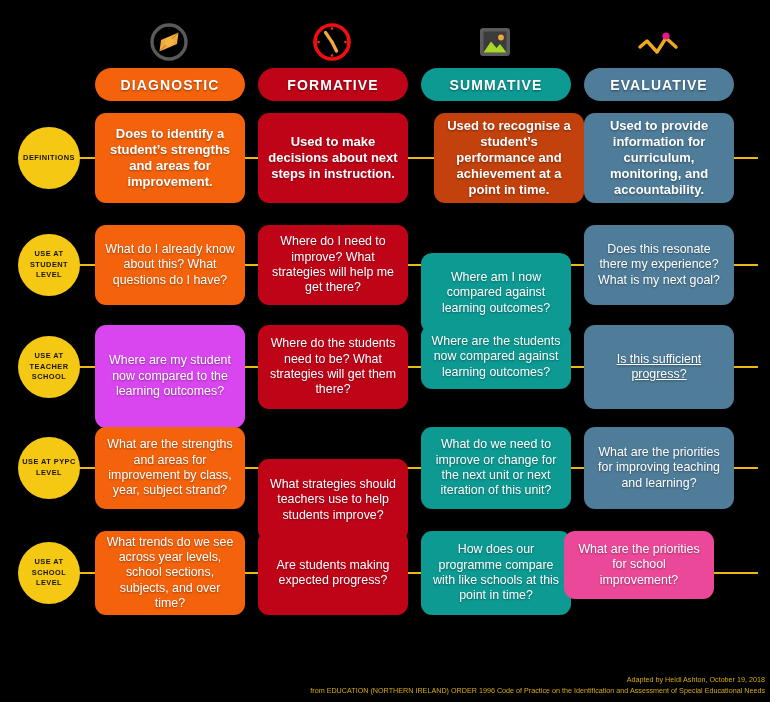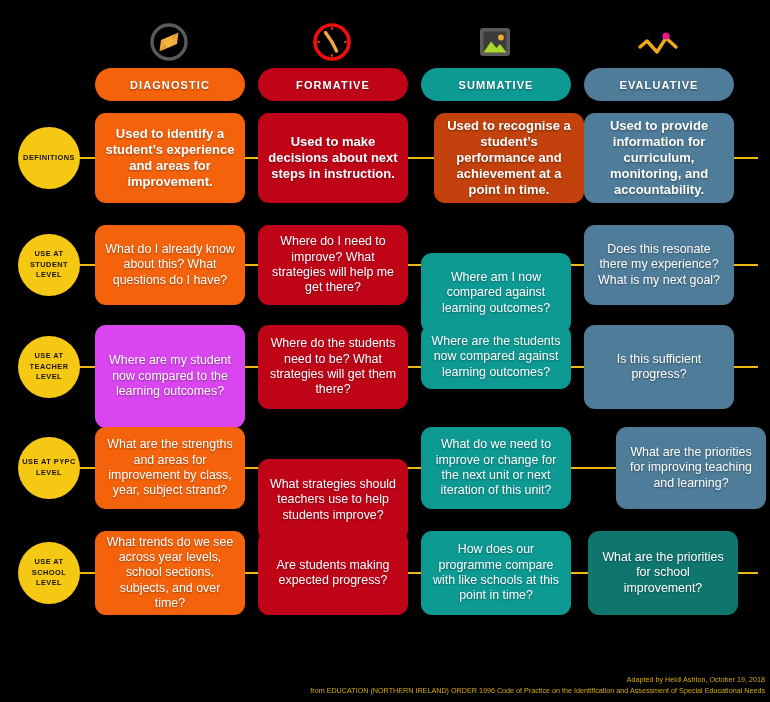--- a/index.html
+++ b/index.html
@@ -35,21 +35,21 @@
     left: 0; top: 68px;
     width: 770px; height: 33px;
   }
   .head-pill {
     position: absolute;
     top: 0;
     height: 33px;
     border-radius: 17px;
     display: flex; align-items: center; justify-content: center;
     color: #ffffff;
-    font-size: 11px;
+    font-size: 14px;
     font-weight: bold;
     letter-spacing: 1.1px;
     text-shadow: 0 1px 2px rgba(0,0,0,.45);
   }
 
   
   .rail {
     position: absolute;
     height: 2px;
     background: #edb811;
@@ -167,33 +167,33 @@
     </div>
 
   <div id="circles">
       <div class="row-circle" style="left: 18px; top: 127px;">
         <span>DEFINITIONS</span>
       </div>
       <div class="row-circle" style="left: 18px; top: 234px;">
         <span>USE AT STUDENT LEVEL</span>
       </div>
       <div class="row-circle" style="left: 18px; top: 336px;">
-        <span>USE AT TEACHER LEVEL</span>
+        <span>USE AT TEACHER SCHOOL</span>
       </div>
       <div class="row-circle" style="left: 18px; top: 437px;">
         <span>USE AT PYPC LEVEL</span>
       </div>
       <div class="row-circle" style="left: 18px; top: 542px;">
         <span>USE AT SCHOOL LEVEL</span>
       </div>
     </div>
 
   <div id="cards">
       <div class="card def" style="left: 95px; top: 113px; width: 150px; height: 90px; background: rgb(244, 99, 12);">
-        <span>Used to identify a student’s experience and areas for improvement.</span>
+        <span>Does to identify a student’s strengths and areas for improvement.</span>
       </div>
       <div class="card def" style="left: 258px; top: 113px; width: 150px; height: 90px; background: rgb(192, 4, 24);">
         <span>Used to make decisions about next steps in instruction.</span>
       </div>
       <div class="card def" style="left: 434px; top: 113px; width: 150px; height: 90px; background: #c2410c;">
         <span>Used to recognise a student’s performance and achievement at a point in time.</span>
       </div>
       <div class="card def" style="left: 584px; top: 113px; width: 150px; height: 90px; background: rgb(78, 124, 153);">
         <span>Used to provide information for curriculum, monitoring, and accountability.</span>
       </div>
@@ -211,45 +211,45 @@
       </div>
       <div class="card q" style="left: 95px; top: 325px; width: 150px; height: 103px; background: #d946ef;">
         <span>Where are my student now compared to the learning outcomes?</span>
       </div>
       <div class="card q" style="left: 258px; top: 325px; width: 150px; height: 84px; background: rgb(192, 4, 24);">
         <span>Where do the students need to be? What strategies will get them there?</span>
       </div>
       <div class="card q" style="left: 421px; top: 325px; width: 150px; height: 64px; background: rgb(13, 154, 147);">
         <span>Where are the students now compared against learning outcomes?</span>
       </div>
-      <div class="card q" style="left: 584px; top: 325px; width: 150px; height: 84px; background: rgb(78, 124, 153);">
+      <div class="card q" style="left: 584px; top: 325px; width: 150px; height: 84px; background: rgb(78, 124, 153); text-decoration: underline;">
         <span>Is this sufficient progress?</span>
       </div>
       <div class="card q" style="left: 95px; top: 427px; width: 150px; height: 82px; background: rgb(244, 99, 12);">
         <span>What are the strengths and areas for improvement by class, year, subject strand?</span>
       </div>
       <div class="card q" style="left: 258px; top: 427px; width: 150px; height: 82px; background: rgb(192, 4, 24); margin-top: 32px;">
         <span>What strategies should teachers use to help students improve?</span>
       </div>
       <div class="card q" style="left: 421px; top: 427px; width: 150px; height: 82px; background: rgb(13, 154, 147);">
         <span>What do we need to improve or change for the next unit or next iteration of this unit?</span>
       </div>
-      <div class="card q" style="left: 584px; top: 427px; width: 150px; height: 82px; background: rgb(78, 124, 153); margin-left: 32px;">
+      <div class="card q" style="left: 584px; top: 427px; width: 150px; height: 82px; background: rgb(78, 124, 153);">
         <span>What are the priorities for improving teaching and learning?</span>
       </div>
       <div class="card q" style="left: 95px; top: 531px; width: 150px; height: 84px; background: rgb(244, 99, 12);">
         <span>What trends do we see across year levels, school sections, subjects, and over time?</span>
       </div>
       <div class="card q" style="left: 258px; top: 531px; width: 150px; height: 84px; background: rgb(192, 4, 24);">
         <span>Are students making expected progress?</span>
       </div>
       <div class="card q" style="left: 421px; top: 531px; width: 150px; height: 84px; background: rgb(13, 154, 147);">
         <span>How does our programme compare with like schools at this point in time?</span>
       </div>
-      <div class="card q" style="left: 588px; top: 531px; width: 150px; height: 84px; background: #0f766e;">
+      <div class="card q" style="left: 564px; top: 531px; width: 150px; height: 68px; background: #ec4899;">
         <span>What are the priorities for school improvement?</span>
       </div>
     </div>
 
   <div class="footer">
     <div>Adapted by Heidi Ashton, October 19, 2018</div>
     <div>from EDUCATION (NORTHERN IRELAND) ORDER 1996 Code of Practice on the Identification and Assessment of Special Educational Needs</div>
   </div>
 
 </div>

